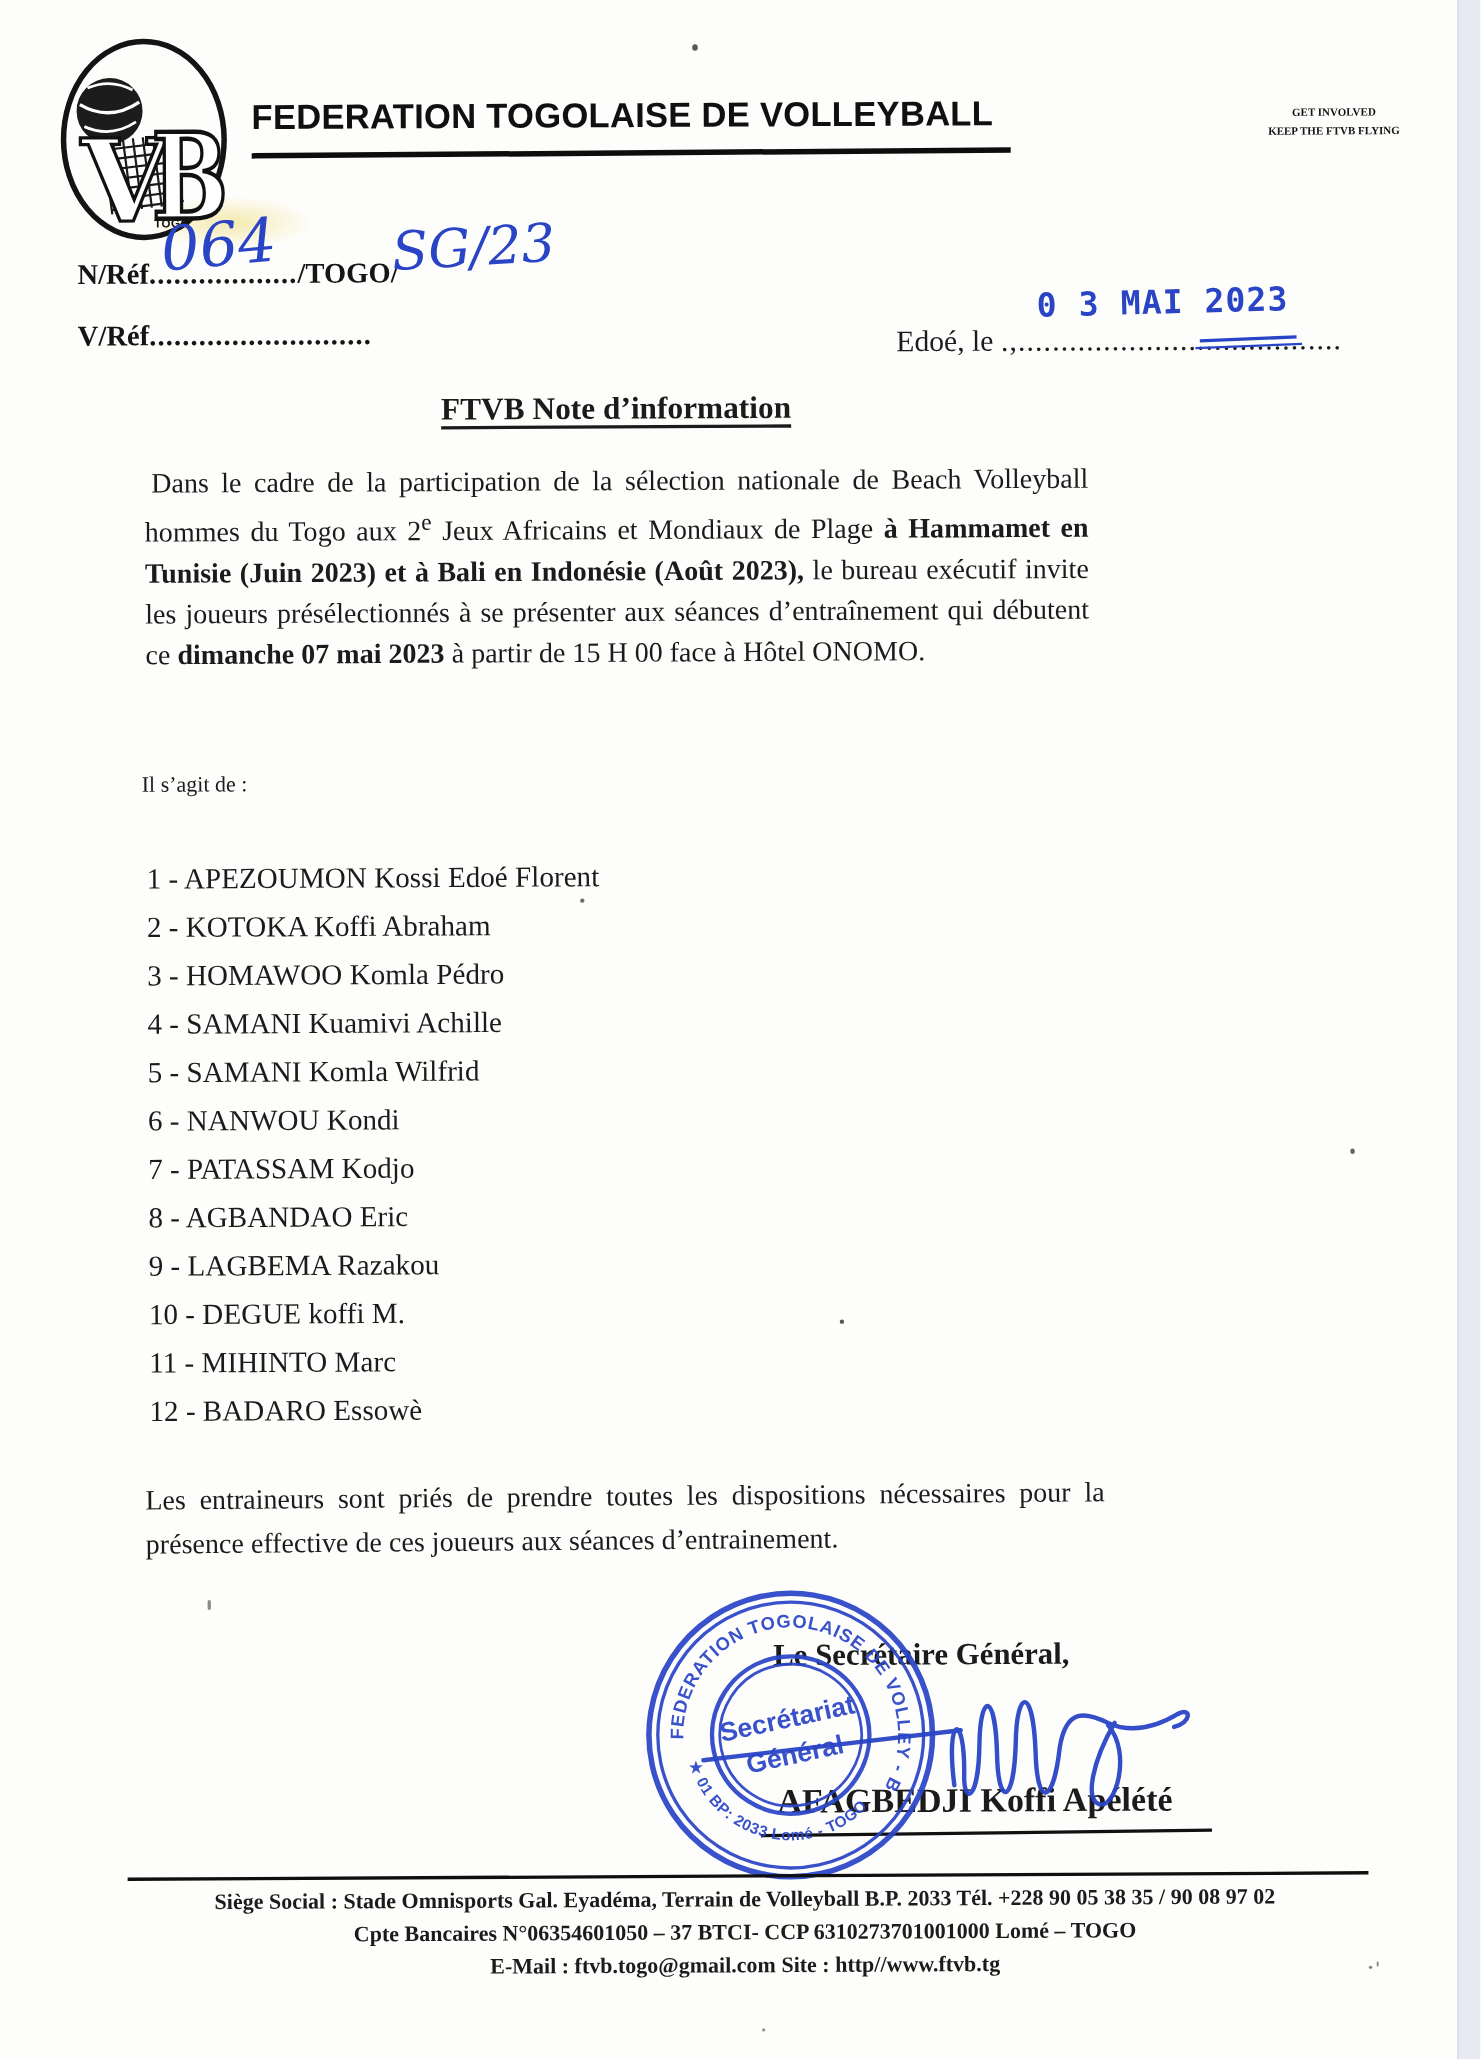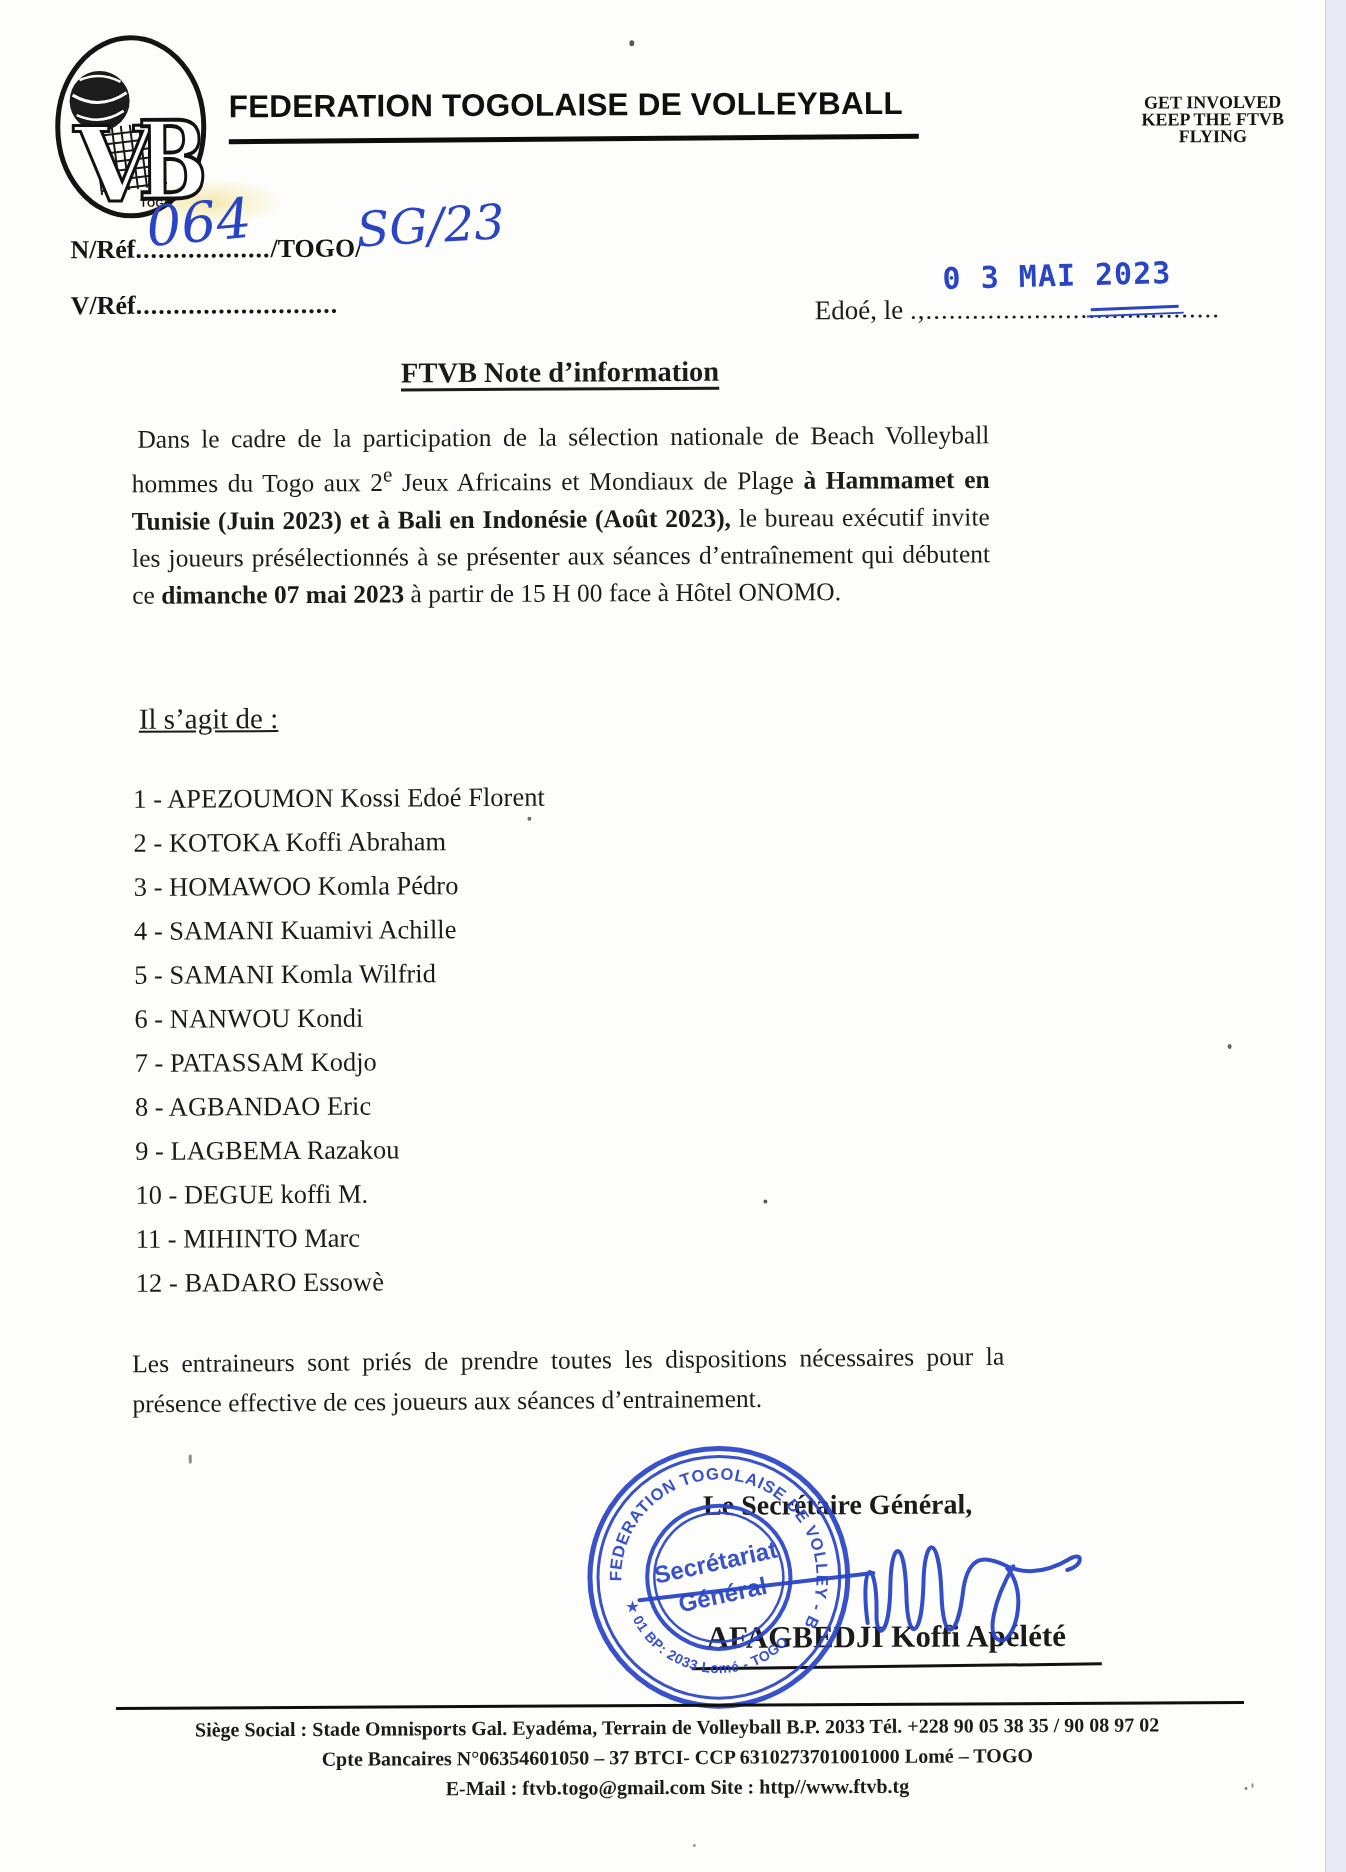--- a/index.html
+++ b/index.html
@@ -6,39 +6,39 @@
   html,body{margin:0;padding:0;}
   body{width:1346px;height:1872px;background:#fdfdfb;font-family:"Liberation Serif",serif;color:var(--txt);}
   .page{position:relative;width:1346px;height:1872px;overflow:hidden;background:#fdfdfb;}
   .scan{position:absolute;inset:0;transform:rotate(-0.3deg);}
   .abs{position:absolute;}
   .edge-strip{position:absolute;top:0;right:0;width:20px;height:100%;background:#e8eaf3;border-left:1px solid #cfd2e0;}
 
   .org-title{left:233px;top:86px;font-family:"Liberation Sans",sans-serif;font-weight:bold;
              font-size:31.5px;letter-spacing:.2px;white-space:nowrap;color:#101010;}
   .org-underline{left:233px;top:136px;width:690px;height:5px;background:#0d0d0d;transform:rotate(-0.15deg);}
-  .slogan{left:1122px;top:97px;width:190px;text-align:center;font-weight:bold;font-size:18px;line-height:17px;color:#141414;}
+  .slogan{left:1122px;top:97px;width:190px;text-align:center;font-weight:bold;font-size:10px;line-height:17px;color:#141414;}
 
   .ref-line{font-size:26px;font-weight:bold;white-space:nowrap;color:#151515;}
   .ref-dots{letter-spacing:1px;}
   .hand{font-family:"DejaVu Serif",serif;font-style:italic;color:var(--ink);white-space:nowrap;}
   .hand1{left:150px;top:188px;font-size:55px;transform:rotate(-5deg);}
   .hand2{left:360px;top:196px;font-size:48px;transform:rotate(-3deg);}
 
   .dateline{left:818px;top:296px;font-size:27px;white-space:nowrap;}
   .date-stamp{left:946px;top:260px;font-family:"DejaVu Sans Mono",monospace;font-weight:bold;
               font-size:30px;letter-spacing:1px;color:var(--ink);transform:rotate(-1.2deg);white-space:nowrap;}
   .date-ul1{left:1094px;top:309px;width:88px;height:3px;background:var(--ink);transform:rotate(-2deg);}
   .date-ul2{left:1090px;top:316px;width:97px;height:2px;background:var(--ink);transform:rotate(-2deg);}
 
   .note-title{left:135px;top:356px;width:856px;text-align:center;font-size:28.5px;font-weight:bold;
               text-decoration:underline;text-decoration-thickness:2.5px;text-underline-offset:6px;}
 
   .body-par{left:134px;top:418px;width:858px;font-size:25.5px;line-height:37px;text-align:justify;text-indent:6px;}
-  .list-intro{left:140px;top:700px;font-size:29px;text-decoration:underline;}
+  .list-intro{left:130px;top:700px;font-size:20px;}
   .players{left:134px;top:774px;font-size:26.5px;line-height:44px;white-space:nowrap;}
   .closing{left:130px;top:1340px;width:872px;font-size:25.5px;line-height:40px;text-align:justify;transform:rotate(-0.2deg);}
 
   .sig-role{left:700px;top:1490px;font-size:28px;font-weight:bold;white-space:nowrap;}
   .sig-name{left:703px;top:1620px;font-size:31px;font-weight:bold;white-space:nowrap;}
   .name-underline{left:688px;top:1666px;width:410px;height:3px;background:#111;transform:rotate(-0.4deg);}
 
   .stamp-svg{left:570px;top:1436px;transform:rotate(-12deg);opacity:.93;}
   .sig-svg{left:628px;top:1524px;}
 

